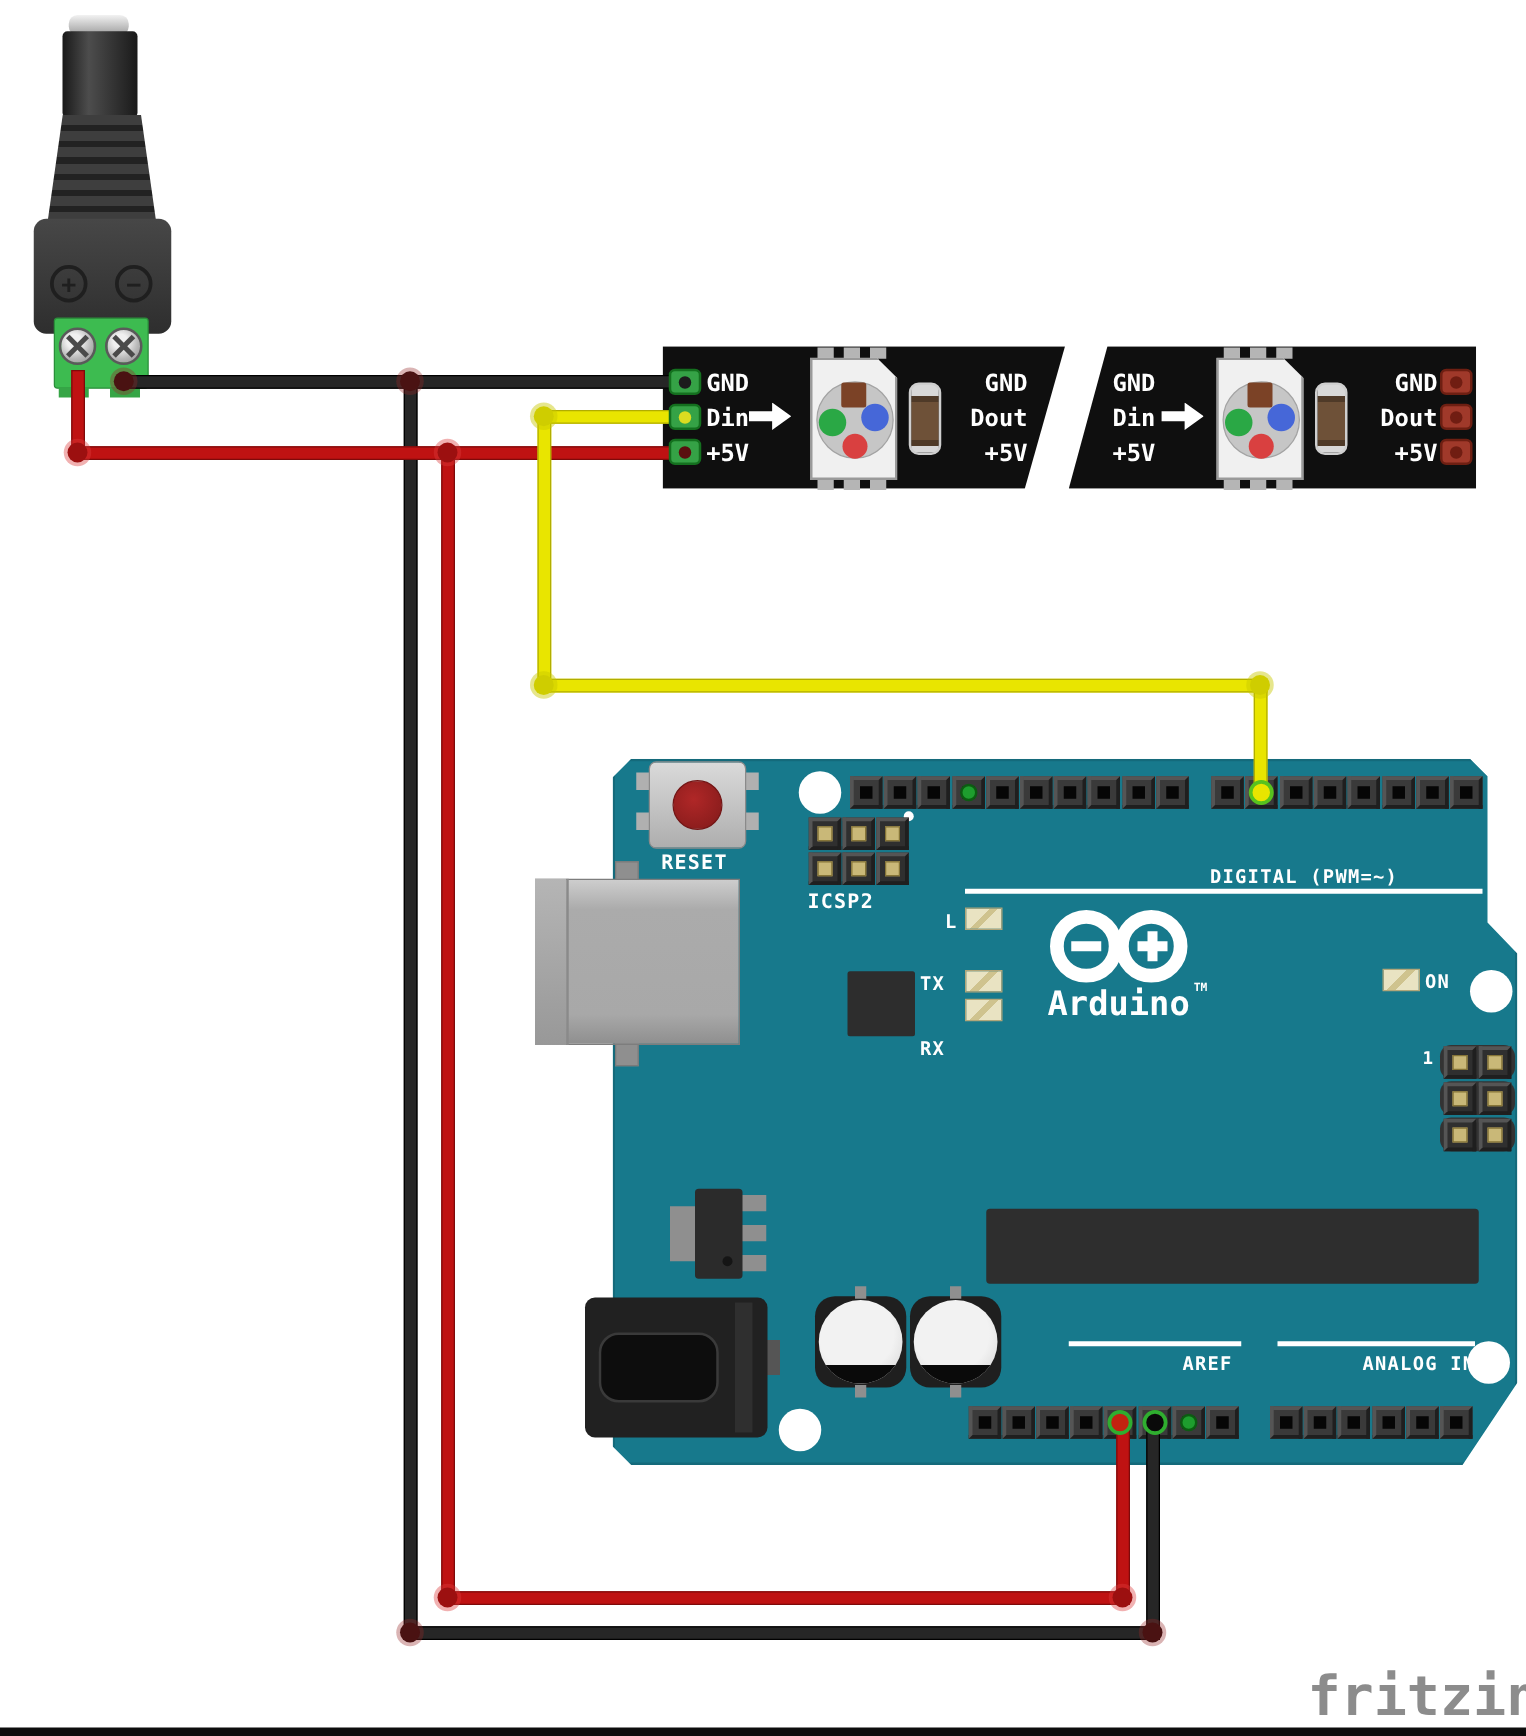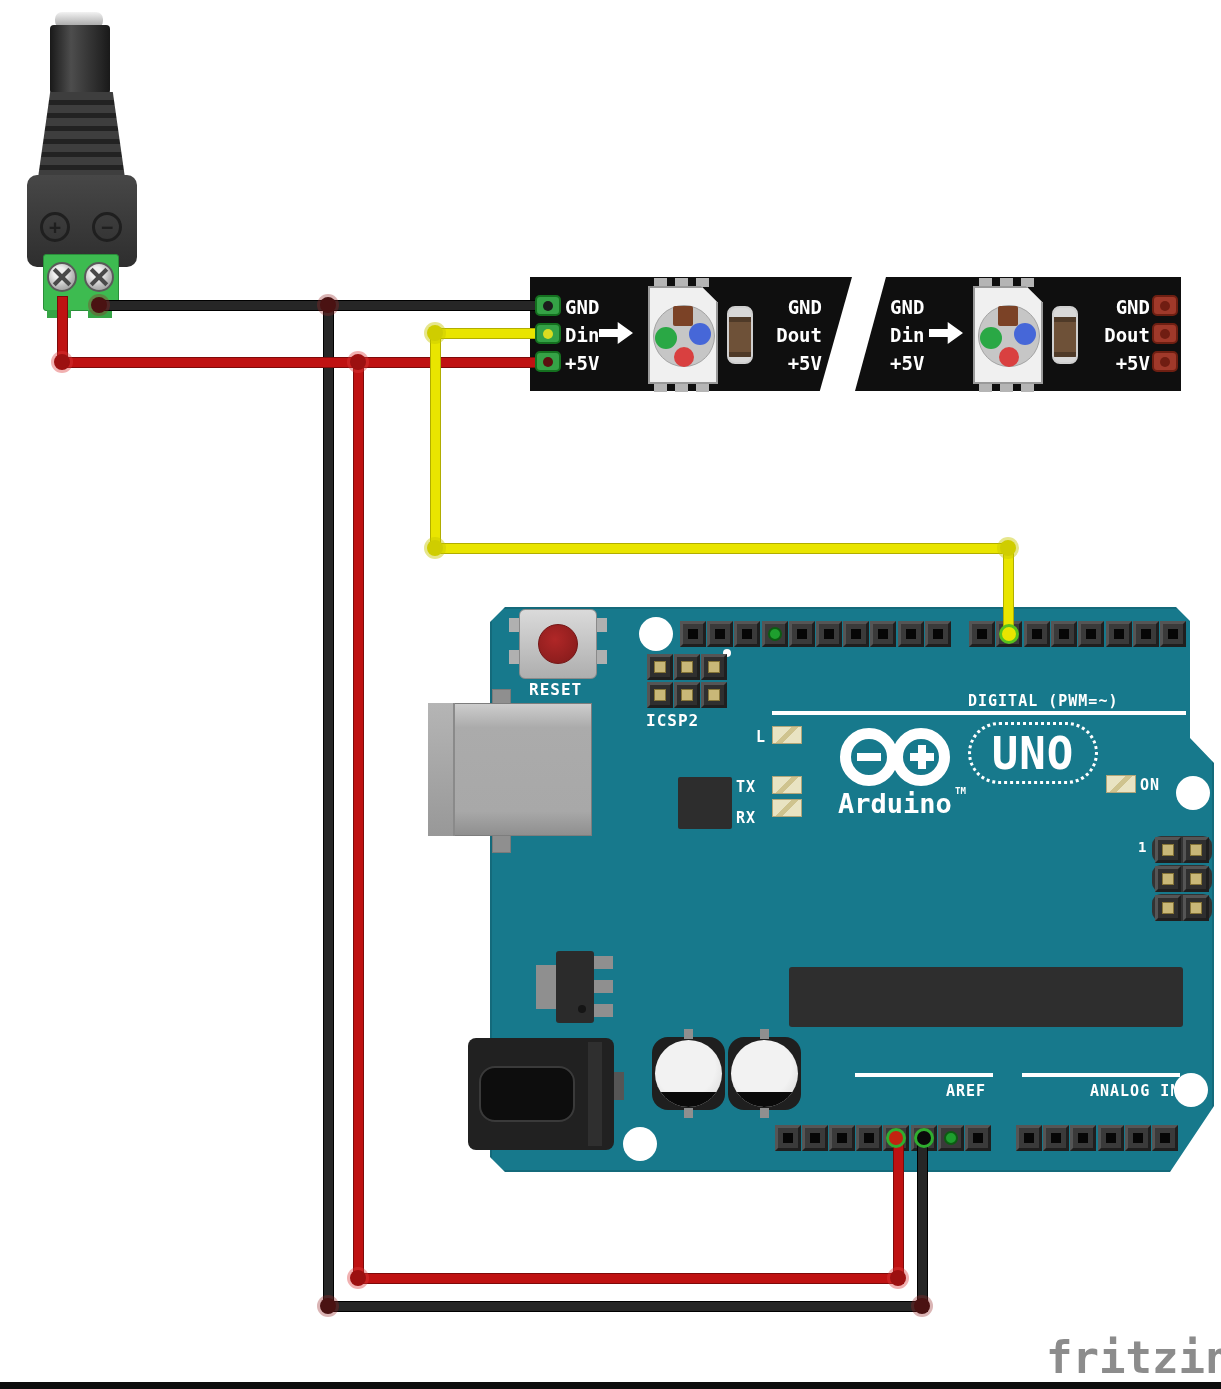--- a/index.html
+++ b/index.html
@@ -102,38 +102,34 @@
   <div class="silkline" style="left:1022px;top:1073px;width:158px;"></div>
 
   <div class="silk" style="left:968px;top:692px;z-index:13;">DIGITAL (PWM=~)</div>
   <div class="silk" style="left:946px;top:1082px;z-index:13;">AREF</div>
   <div class="silk" style="left:1090px;top:1082px;z-index:13;">ANALOG IN</div>
 
   <div class="silk" style="left:756px;top:728px;z-index:13;">L</div>
   <div class="ledchip" style="left:772px;top:726px;"></div>
   <div class="silk" style="left:736px;top:778px;z-index:13;">TX</div>
   <div class="ledchip" style="left:772px;top:776px;"></div>
-  <div class="silk" style="left:736px;top:809px;z-index:13;">RX</div>
+  <div class="silk" style="left:736px;top:830px;z-index:13;">RX</div>
   <div class="ledchip" style="left:772px;top:799px;"></div>
   <div class="silk" style="left:1140px;top:776px;z-index:13;">ON</div>
   <div class="ledchip" style="left:1106px;top:775px;"></div>
 
   <div class="abs" style="left:678px;top:777px;width:54px;height:52px;background:#2d2d2d;border-radius:2px;z-index:12;"></div>
 
   <div class="abs" style="left:840px;top:728px;width:58px;height:58px;border:11px solid #fff;border-radius:50%;box-sizing:border-box;z-index:13;"></div>
   <div class="abs" style="left:892px;top:728px;width:58px;height:58px;border:11px solid #fff;border-radius:50%;box-sizing:border-box;z-index:13;"></div>
   <div class="abs" style="left:857px;top:753px;width:24px;height:8px;background:#fff;z-index:14;"></div>
   <div class="abs" style="left:910px;top:753px;width:24px;height:8px;background:#fff;z-index:14;"></div>
   <div class="abs" style="left:918px;top:745px;width:8px;height:24px;background:#fff;z-index:14;"></div>
   <div class="silk" style="left:838px;top:788px;font-size:27px;letter-spacing:0;z-index:13;">Arduino</div>
   <div class="silk" style="left:955px;top:786px;font-size:9px;letter-spacing:0;z-index:13;">TM</div>
-  <div class="abs" style="left:968px;top:722px;width:130px;height:62px;border:3px dotted #fff;border-radius:32px;box-sizing:border-box;z-index:13;
-              display:flex;align-items:center;justify-content:center;">
-    <span style="color:#fff;font:bold 44px 'DejaVu Sans Mono',monospace;letter-spacing:1px;">UNO</span>
-  </div>
 
   <div class="silk" style="left:1138px;top:839px;font-size:14px;z-index:13;">1</div>
   <div class="vlab" style="left:1125px;top:922px;width:70px;font-size:14px;">ICSP</div>
 
   <div class="abs" style="left:789px;top:967px;width:394px;height:60px;background:#2e2e2e;border-radius:3px;z-index:12;"></div>
 
   <div class="abs graybox" style="left:536px;top:965px;width:21px;height:44px;z-index:12;"></div>
   <div class="abs graybox" style="left:593px;top:956px;width:20px;height:13px;z-index:12;"></div>
   <div class="abs graybox" style="left:593px;top:980px;width:20px;height:13px;z-index:12;"></div>
   <div class="abs graybox" style="left:593px;top:1004px;width:20px;height:13px;z-index:12;"></div>

